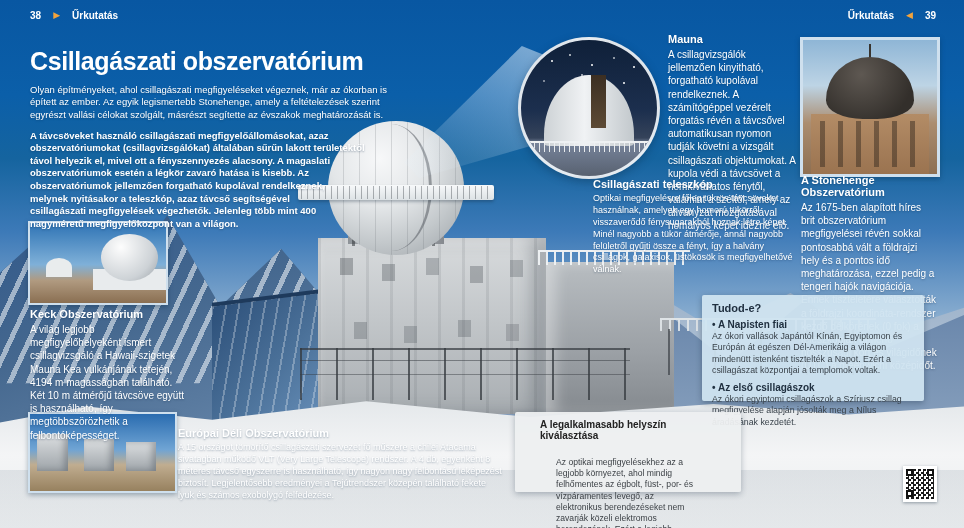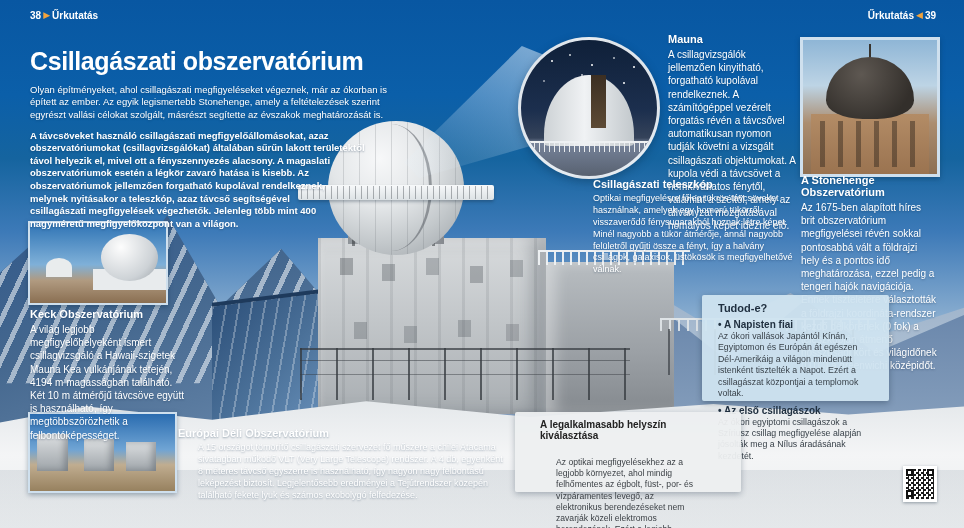--- a/index.html
+++ b/index.html
@@ -80,36 +80,36 @@
     box-shadow:16px 8px #fff,34px 2px rgba(255,255,255,.8),56px 12px #fff,78px 5px rgba(255,255,255,.7),
                98px 14px #fff,8px 28px rgba(255,255,255,.6),88px 30px #fff,46px 22px rgba(255,255,255,.75);}
   .inset-dome{left:17%;top:26%;width:66%;height:52%;border-radius:50% 50% 6% 6%/85% 85% 4% 4%;
     background:linear-gradient(90deg,#cdd2d5 0%,#f0f2f4 45%,#c2c8cc 100%);}
   .inset-dome::after{content:'';position:absolute;left:52%;top:0;width:17%;height:74%;
     background:linear-gradient(180deg,#3c2f22,#5d4a35);}
   .inset-rail{left:6%;top:74%;width:88%;height:7%;border-top:2px solid #eef1f3;
     background:repeating-linear-gradient(90deg,rgba(238,241,243,.95) 0 1px,transparent 1px 5px);}
 
   
-  .hdr{top:10px;z-index:12;display:flex;align-items:center;gap:2px;color:#fff;font-size:10px;font-weight:bold;}
+  .hdr{top:10px;z-index:12;display:flex;align-items:center;gap:12px;color:#fff;font-size:10px;font-weight:bold;}
   .hdr-left{left:30px;}
   .hdr-right{right:28px;}
   .tri{color:#f2a33c;font-size:9px;line-height:1;}
 
   
   .white-txt{color:#fff;z-index:12;text-shadow:0 1px 2px rgba(4,36,70,.35);}
   .page-title{left:30px;top:30px;font-size:25px;font-weight:bold;letter-spacing:-.4px;z-index:12;color:#fff;}
   .intro1{left:30px;top:74px;width:366px;font-size:9.5px;line-height:1.33;}
   .intro2{left:30px;top:120px;width:372px;font-size:9.5px;line-height:1.33;font-weight:bold;}
   .wrap-spacer{float:right;width:95px;height:92px;shape-outside:polygon(100% 0,10% 100%,100% 100%);}
   .sec-title{font-weight:bold;font-size:11px;margin:0 0 3px 0;}
   .sec-body{font-size:10px;line-height:1.32;margin:0;}
   .keck-txt{left:30px;top:308px;width:156px;}
   .eso-txt{left:178px;top:427px;width:325px;}
-  .eso-txt .sec-body{font-size:9px;margin-left:20px;}
+  .eso-txt .sec-body{font-size:9px;}
   .kupola-txt{left:668px;top:33px;width:128px;}
   .teleszkop-txt{left:593px;top:178px;width:202px;}
   .teleszkop-txt .sec-body{font-size:9px;}
   .greenwich-txt{left:801px;top:174px;width:136px;}
 
   
   .photo{z-index:11;border:2px solid #cfe0ee;box-shadow:0 2px 5px rgba(10,40,70,.35);overflow:hidden;}
   .keck-img{left:28px;top:221px;width:136px;height:80px;
     background:linear-gradient(180deg,#2f74b5 0%,#7fb0d8 52%,#b09a80 72%,#8a6f52 100%);}
   .kdome-big{left:52%;top:14%;width:42%;height:58%;border-radius:50%;
@@ -127,23 +127,23 @@
     background:linear-gradient(180deg,#8fb6d6 0%,#bdd4e5 34%,#ab8d70 62%,#8d6f52 100%);}
   .gw-mast{left:49%;top:3%;width:2px;height:11%;background:#38342f;}
   .gw-dome{left:17%;top:13%;width:66%;height:46%;border-radius:50% 50% 42% 42%/70% 70% 30% 30%;
     background:radial-gradient(circle at 40% 28%,#5e5852,#332f2b 75%);}
   .gw-base{left:6%;top:55%;width:88%;height:45%;
     background:linear-gradient(180deg,#b38c66,#9a7350);}
   .gw-base::after{content:'';position:absolute;inset:12% 8%;
     background:repeating-linear-gradient(90deg,rgba(56,44,33,.5) 0 5px,transparent 5px 18px);}
 
   
-  .tudode{left:702px;top:295px;width:187px;height:106px;z-index:12;border-radius:2px;
+  .tudode{left:702px;top:295px;width:222px;height:106px;z-index:12;border-radius:2px;
     background:rgba(207,227,240,.94);box-shadow:0 2px 6px rgba(20,40,60,.35);
-    padding:7px 16px;box-sizing:border-box;color:#203040;}
+    padding:7px 10px;box-sizing:border-box;color:#203040;}
   .tudode-title{font-size:11px;font-weight:bold;margin:0 0 4px 0;}
   .tk-head{font-size:10px;font-weight:bold;margin:5px 0 1px 0;}
   .tk-head::before{content:'• ';}
   .tk-body{font-size:8.8px;line-height:1.3;color:#39424a;margin-left:0;}
   .helyszin{left:515px;top:412px;width:226px;height:80px;z-index:12;border-radius:2px;
     background:rgba(237,239,240,.95);box-shadow:0 2px 6px rgba(20,40,60,.3);
     padding:7px 25px;box-sizing:border-box;color:#222;}
   .helyszin-title{font-size:10px;font-weight:bold;margin:0 0 3px 0;}
   .helyszin-body{font-size:8.6px;line-height:1.3;color:#3a3f44;margin:16px;}
 

